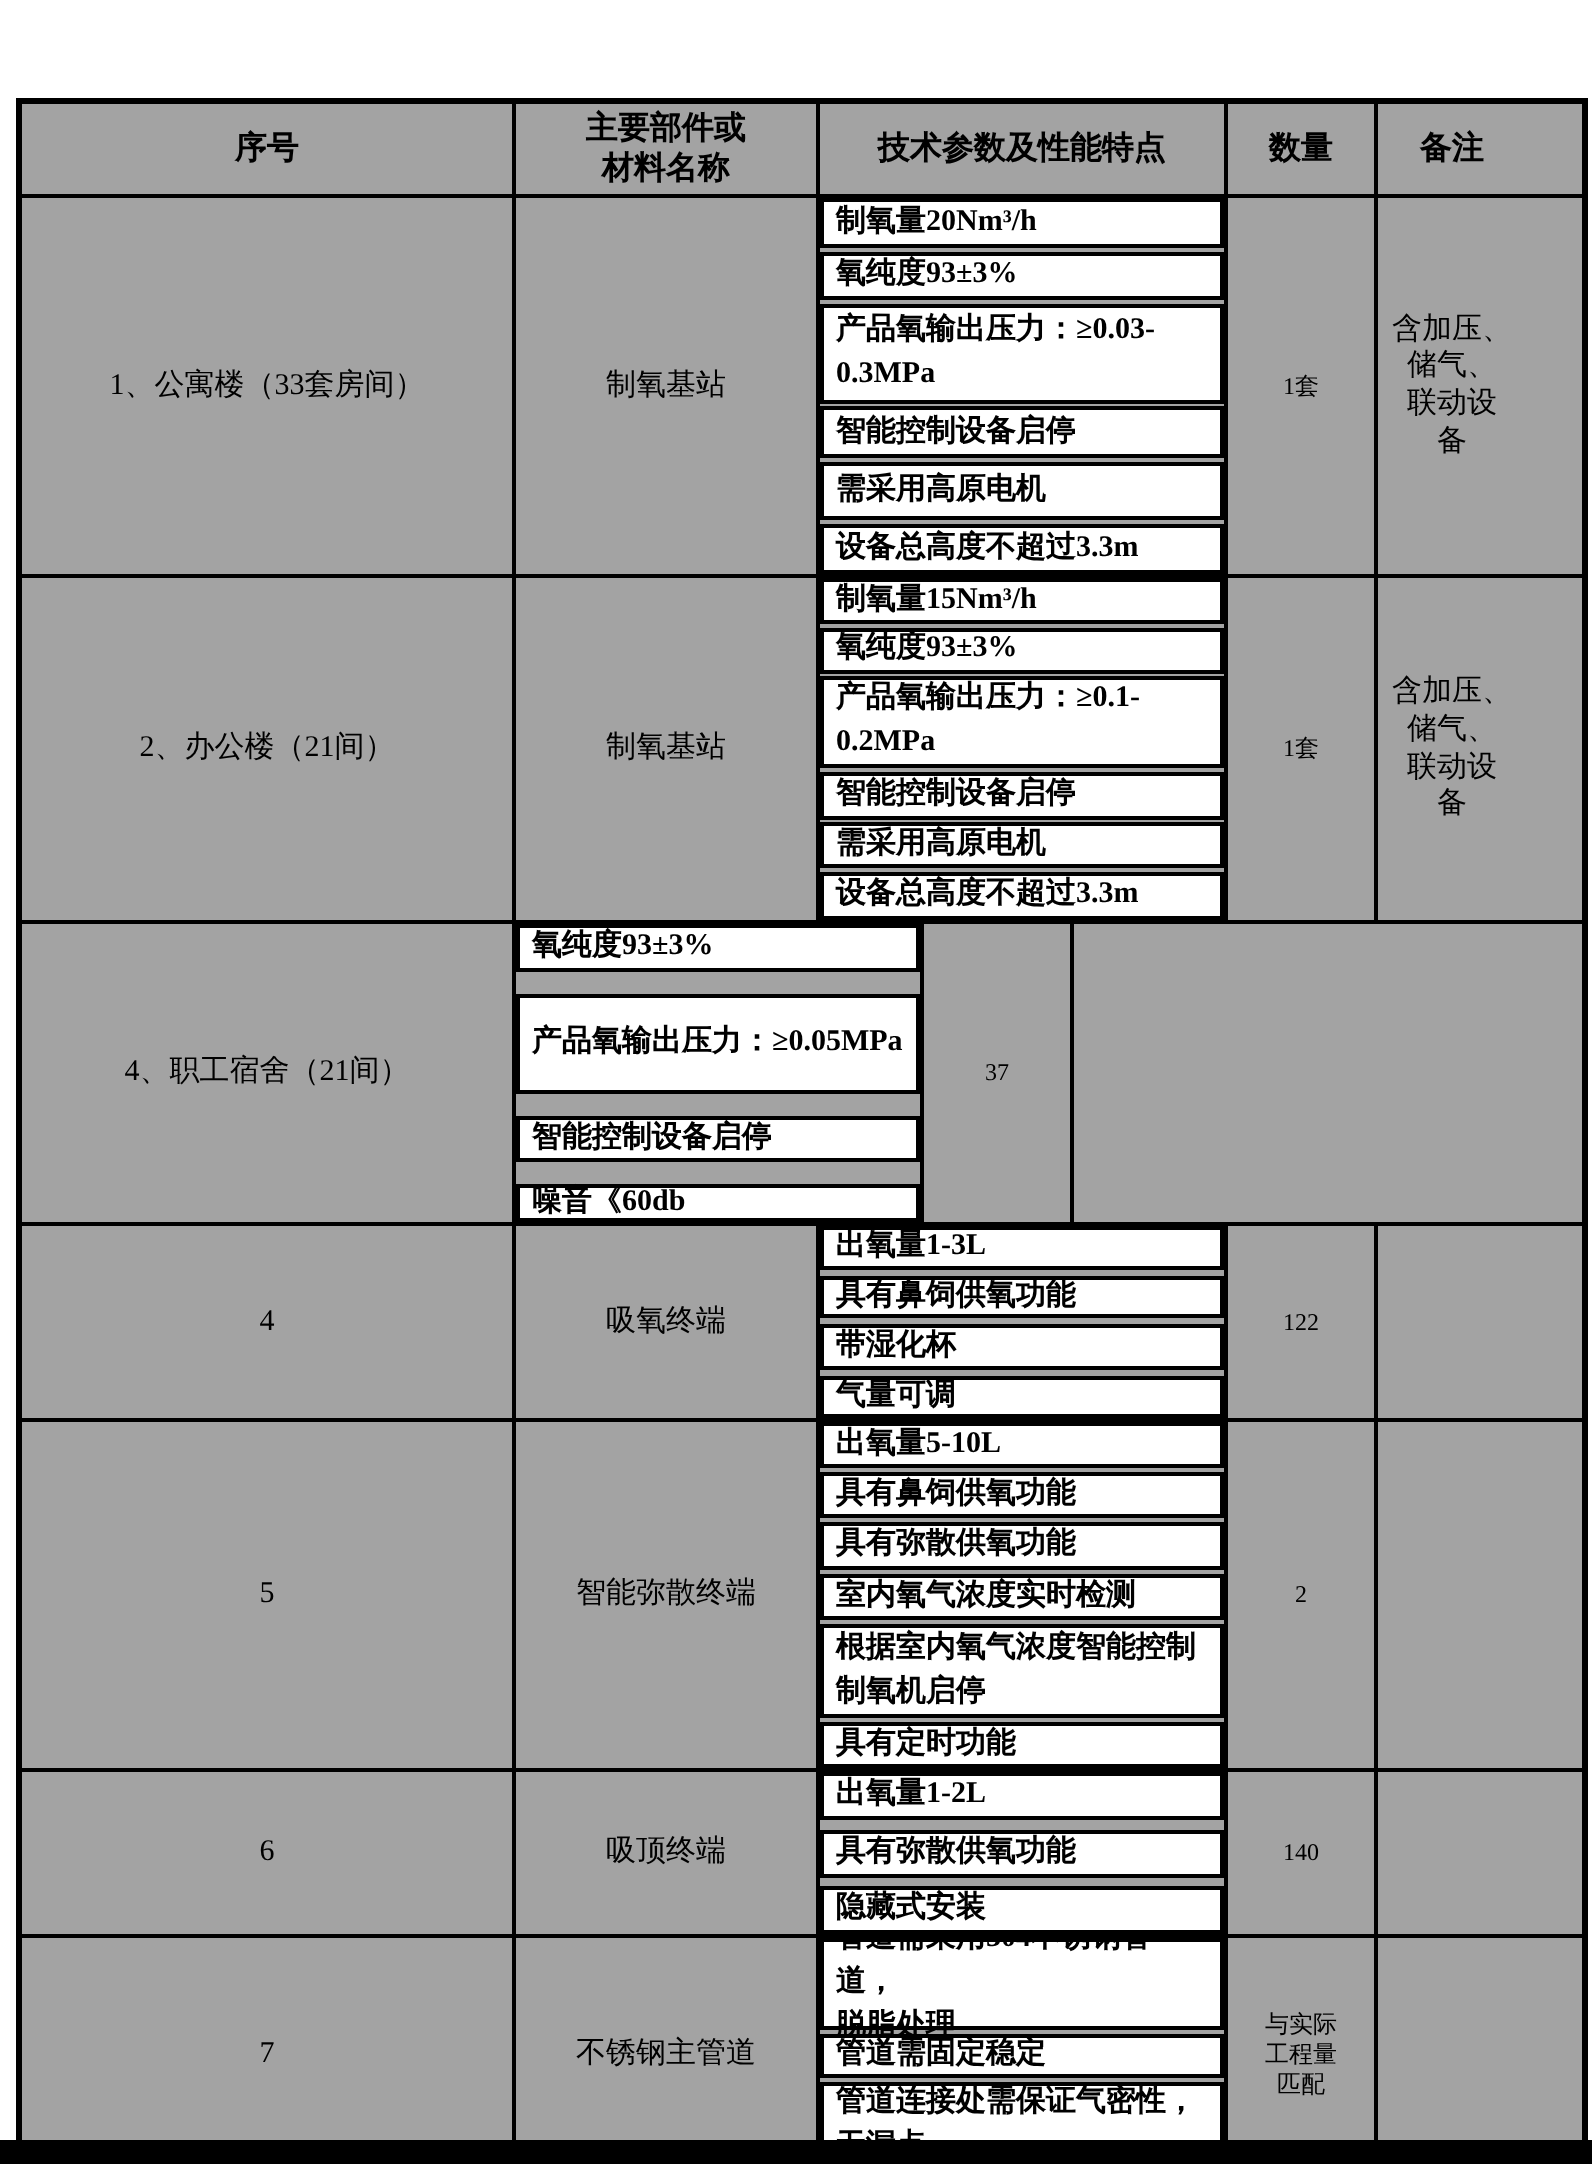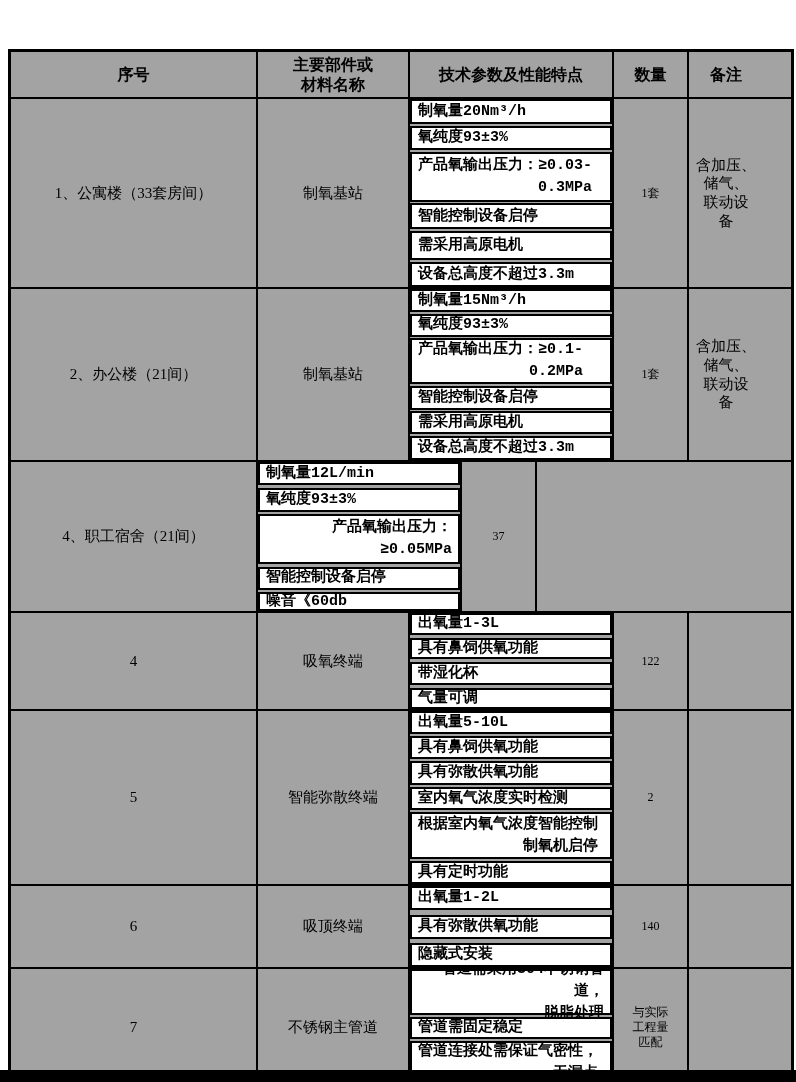--- a/index.html
+++ b/index.html
@@ -40,22 +40,22 @@
     display:block;padding:0;
   }
   .pstack{
     display:flex;flex-direction:column;justify-content:space-between;
     height:100%;width:100%;box-sizing:border-box;
   }
   .pbox{
     border:2px solid #000;box-sizing:border-box;
     display:flex;align-items:center;
     padding:0 6px;
-    text-align:right;
-    font-family:Liberation Mono, monospace;
+    text-align:left;
+    font-family:Liberation Serif, serif;
     font-weight:600;font-size:15px;line-height:1.45;
     white-space:pre-line;
     background:#fff;
   }
   .bottom-bar{
     position:absolute;left:0;bottom:0;width:796px;height:12px;
     background:#000;z-index:5;
   }
 </style>
 </head>
@@ -139,21 +139,20 @@
 备</span>
       </div>
   </div>
 
   <div class="trow" style="height:149px">
     <div class="cell c1 cfirst">
         <span>4、职工宿舍（21间）</span>
       </div>
     <div class="cell c3 pcell">
       <div class="pstack">
-        <div class="pbox" style="height:23px"><span>制氧量12L/min</span></div>
         <div class="pbox" style="height:24px"><span>氧纯度93±3%</span></div>
         <div class="pbox" style="height:50px"><span>产品氧输出压力：≥0.05MPa</span></div>
         <div class="pbox" style="height:23px"><span>智能控制设备启停</span></div>
         <div class="pbox" style="height:19px"><span>噪音《60db</span></div>
       </div>
     </div>
     <div class="cell c4">
         <span class="pre">37</span>
       </div>
     <div class="cell c5">

